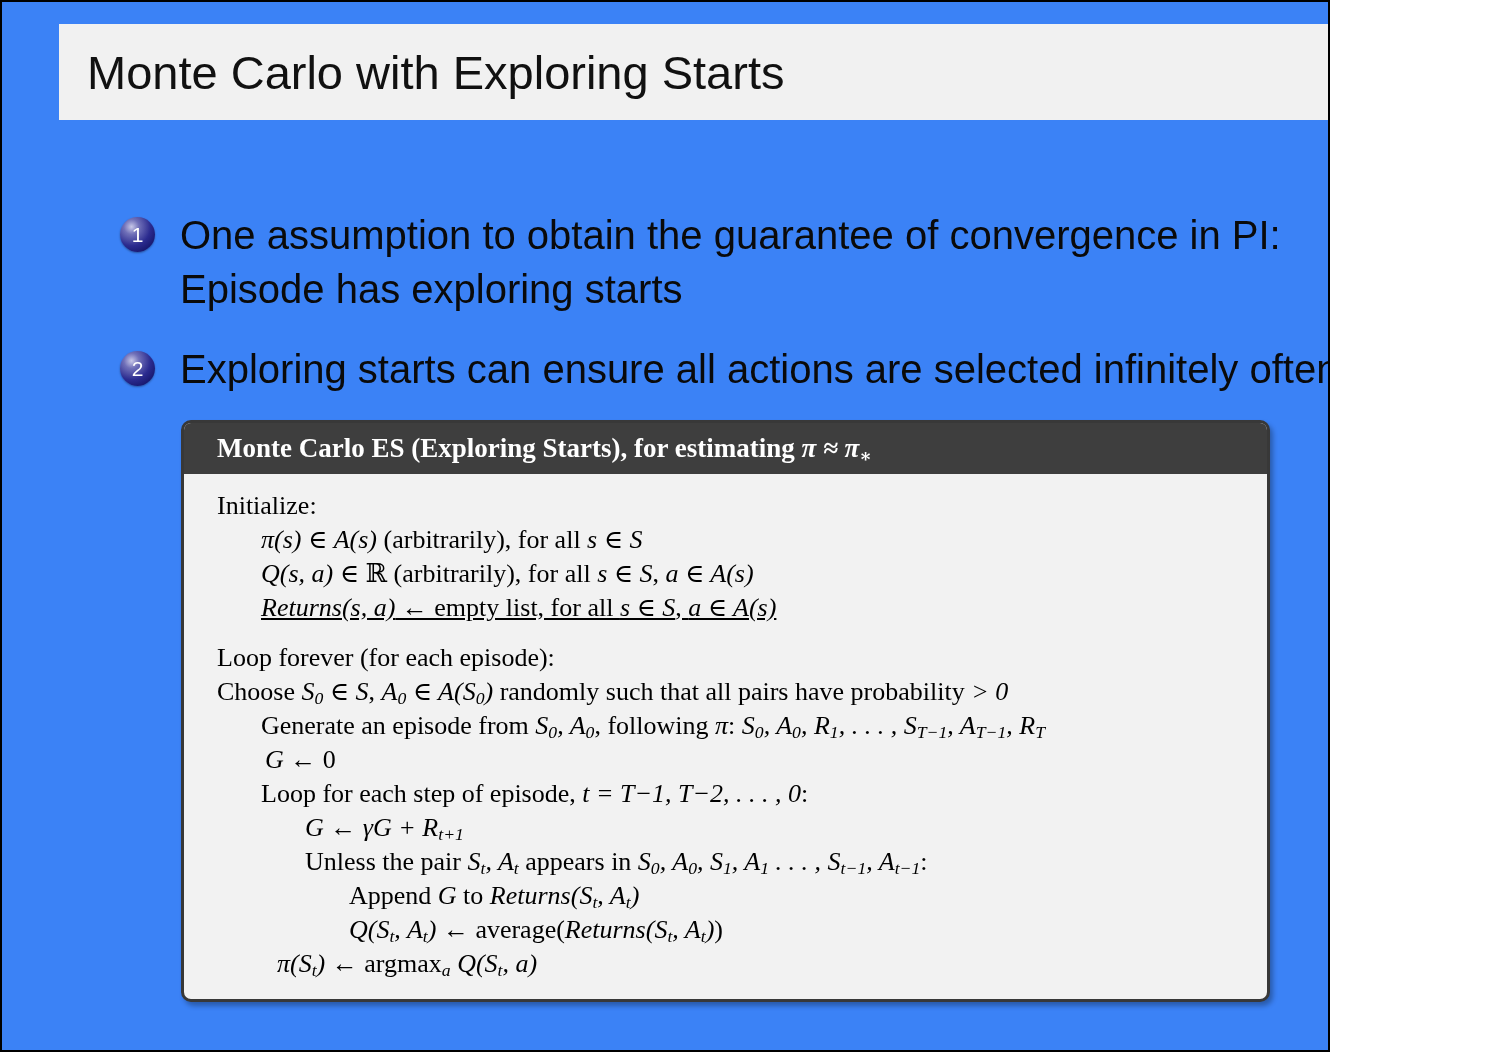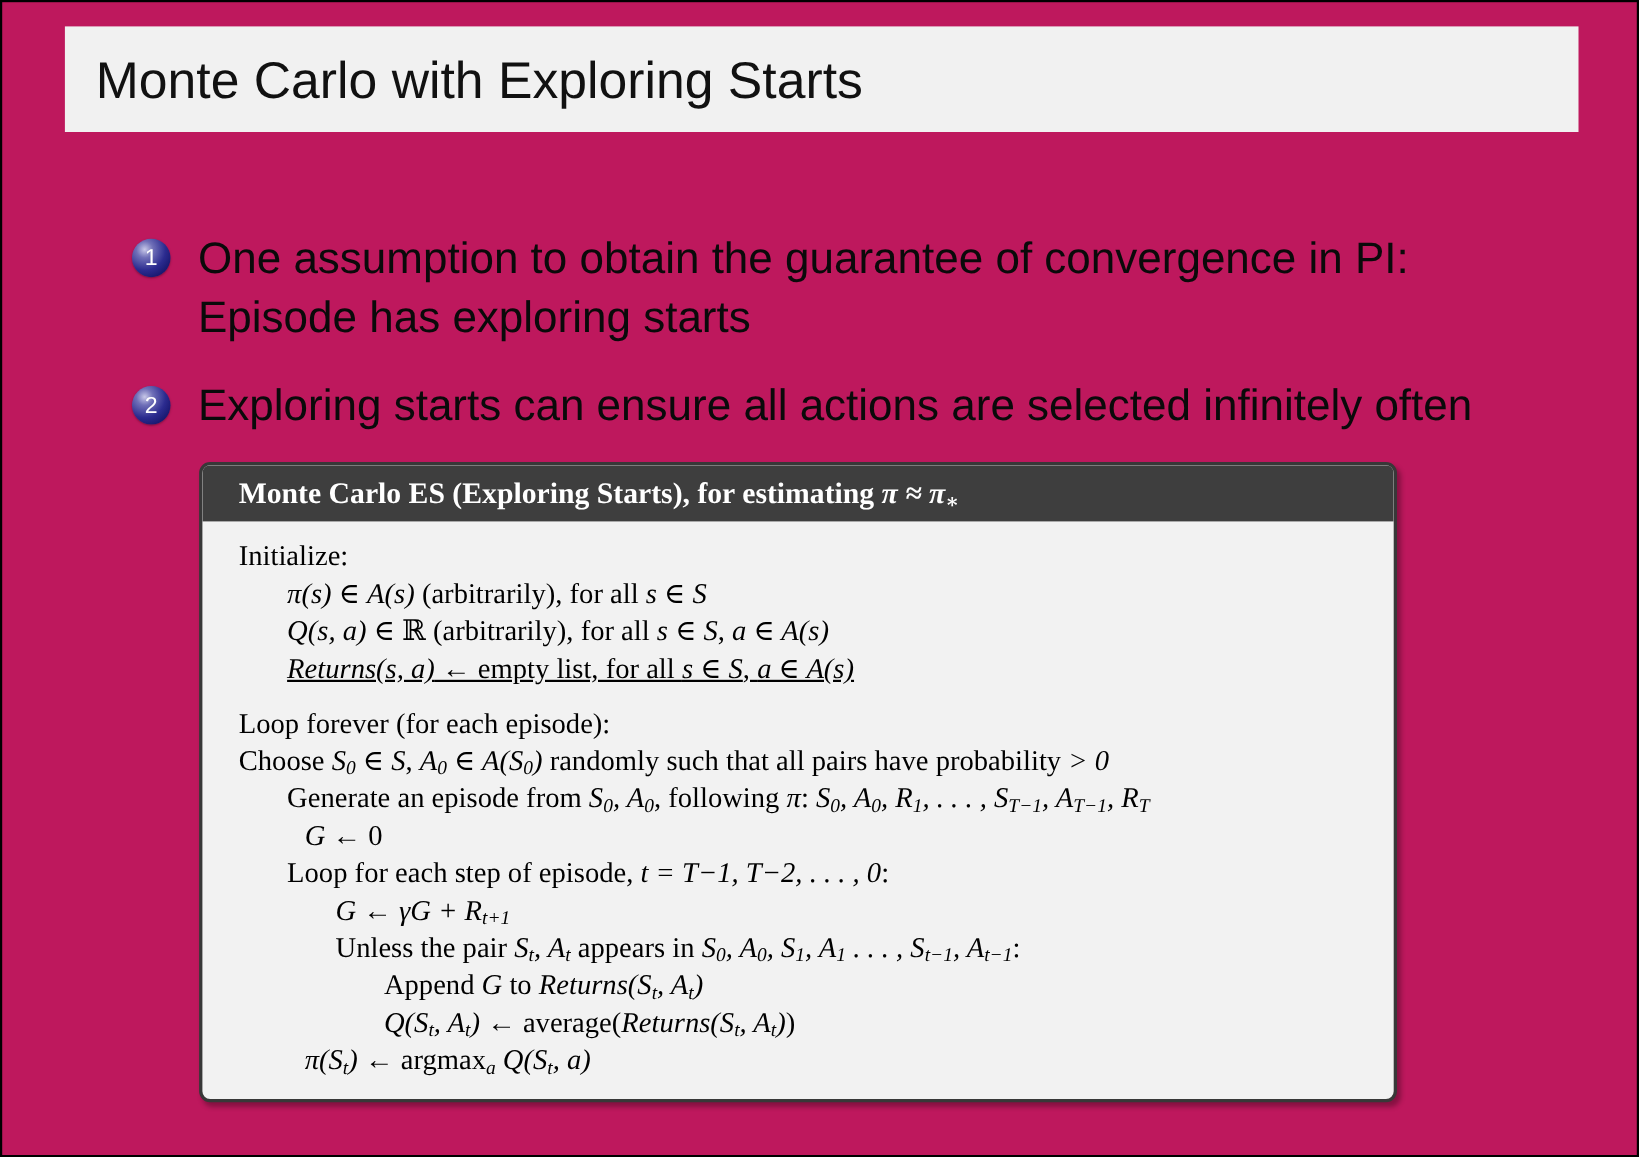--- a/index.html
+++ b/index.html
@@ -1,22 +1,22 @@
 <!DOCTYPE html>
 <html><head>
 <meta charset="utf-8">
 <style>
   * { box-sizing: border-box; }
   html, body { margin: 0; padding: 0; background: #ffffff; }
 
   .page {
     position: relative;
-    width: 1490px;
+    width: 1330px;
     height: 1052px;
-    background: #be185d;
+    background: #3b82f6;
     border: 2px solid #000000;
     overflow: hidden;
     font-family: "Liberation Sans", "DejaVu Sans", sans-serif;
     color: #000000;
     padding-left: 11px;
   }
 
   
   .titlebar {
     position: absolute;
@@ -142,21 +142,21 @@
   <div class="algo">
     <div class="algo-header">Monte Carlo ES (Exploring Starts), for estimating <span class="m">π ≈ π<sub>∗</sub></span></div>
     <div class="algo-body" id="algo-body">
         <div class="algo-line" style="margin-left: 0px;">Initialize:</div>
         <div class="algo-line" style="margin-left: 44px;"><span class="m">π(s) ∈ A(s)</span> (arbitrarily), for all <span class="m">s ∈ S</span></div>
         <div class="algo-line" style="margin-left: 44px;"><span class="m">Q(s, a) ∈</span> ℝ (arbitrarily), for all <span class="m">s ∈ S</span>, <span class="m">a ∈ A(s)</span></div>
         <div class="algo-line" style="margin-left: 44px; text-decoration: underline;"><span class="m">Returns(s, a)</span> ← empty list, for all <span class="m">s ∈ S</span>, <span class="m">a ∈ A(s)</span></div>
         <div class="algo-line gap" style="margin-left: 0px;">Loop forever (for each episode):</div>
         <div class="algo-line" style="">Choose <span class="m">S<sub>0</sub> ∈ S</span>, <span class="m">A<sub>0</sub> ∈ A(S<sub>0</sub>)</span> randomly such that all pairs have probability <span class="m">&gt; 0</span></div>
         <div class="algo-line" style="margin-left: 44px;">Generate an episode from <span class="m">S<sub>0</sub>, A<sub>0</sub></span>, following <span class="m">π</span>: <span class="m">S<sub>0</sub>, A<sub>0</sub>, R<sub>1</sub>, . . . , S<sub>T−1</sub>, A<sub>T−1</sub>, R<sub>T</sub></span></div>
-        <div class="algo-line" style="margin-left: 60px;"><span class="m">G</span> ← 0</div>
+        <div class="algo-line" style="margin-left: 48px;"><span class="m">G</span> ← 0</div>
         <div class="algo-line" style="margin-left: 44px;">Loop for each step of episode, <span class="m">t = T−1, T−2, . . . , 0</span>:</div>
         <div class="algo-line" style="margin-left: 88px;"><span class="m">G ← γG + R<sub>t+1</sub></span></div>
         <div class="algo-line" style="margin-left: 88px;">Unless the pair <span class="m">S<sub>t</sub>, A<sub>t</sub></span> appears in <span class="m">S<sub>0</sub>, A<sub>0</sub>, S<sub>1</sub>, A<sub>1</sub> . . . , S<sub>t−1</sub>, A<sub>t−1</sub></span>:</div>
         <div class="algo-line" style="margin-left: 132px;">Append <span class="m">G</span> to <span class="m">Returns(S<sub>t</sub>, A<sub>t</sub>)</span></div>
         <div class="algo-line" style="margin-left: 132px;"><span class="m">Q(S<sub>t</sub>, A<sub>t</sub>)</span> ← average(<span class="m">Returns(S<sub>t</sub>, A<sub>t</sub>)</span>)</div>
         <div class="algo-line" style="margin-left: 60px;"><span class="m">π(S<sub>t</sub>)</span> ← argmax<span class="m"><sub>a</sub></span> <span class="m">Q(S<sub>t</sub>, a)</span></div>
       </div>
   </div>
 
 </div>

